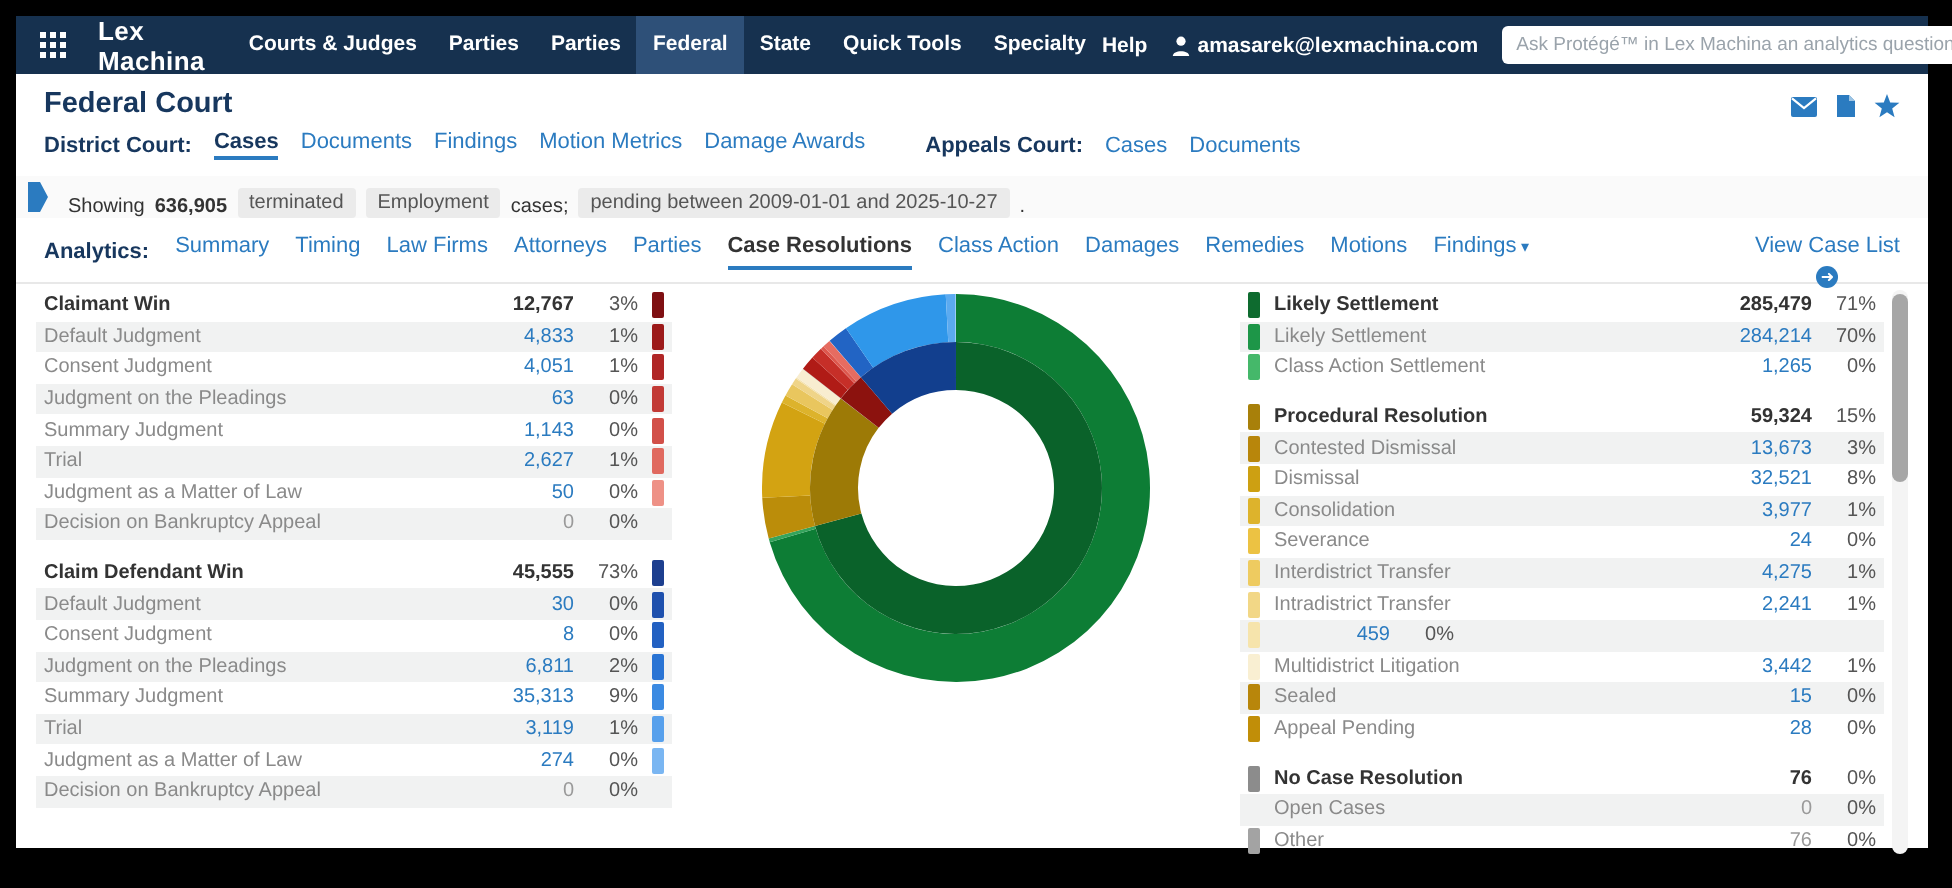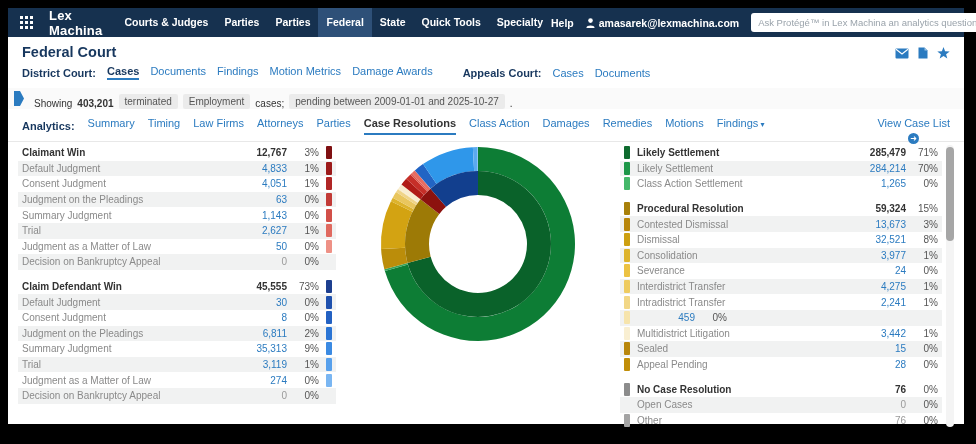--- a/index.html
+++ b/index.html
@@ -144,21 +144,21 @@
       <span id="appeals-links" style="display:flex;gap:11px;">
           <span class="lnk">Cases</span>
           <span class="lnk">Documents</span>
         </span>
     </div>
   </div>
 
   <div class="filterbar">
     <div class="filter-tab"></div>
     <span>Showing</span>
-    <b>403,201</b>
+    <b>636,905</b>
     <span class="chip">terminated</span>
     <span class="chip">Employment</span>
     <span>cases;</span>
     <span class="chip">pending between 2009-01-01 and 2025-10-27</span>
     <span>.</span>
   </div>
 
   <div class="tabsrow">
     <span class="tlabel">Analytics:</span>
     <span id="tabs" style="display:flex;gap:13px;">

